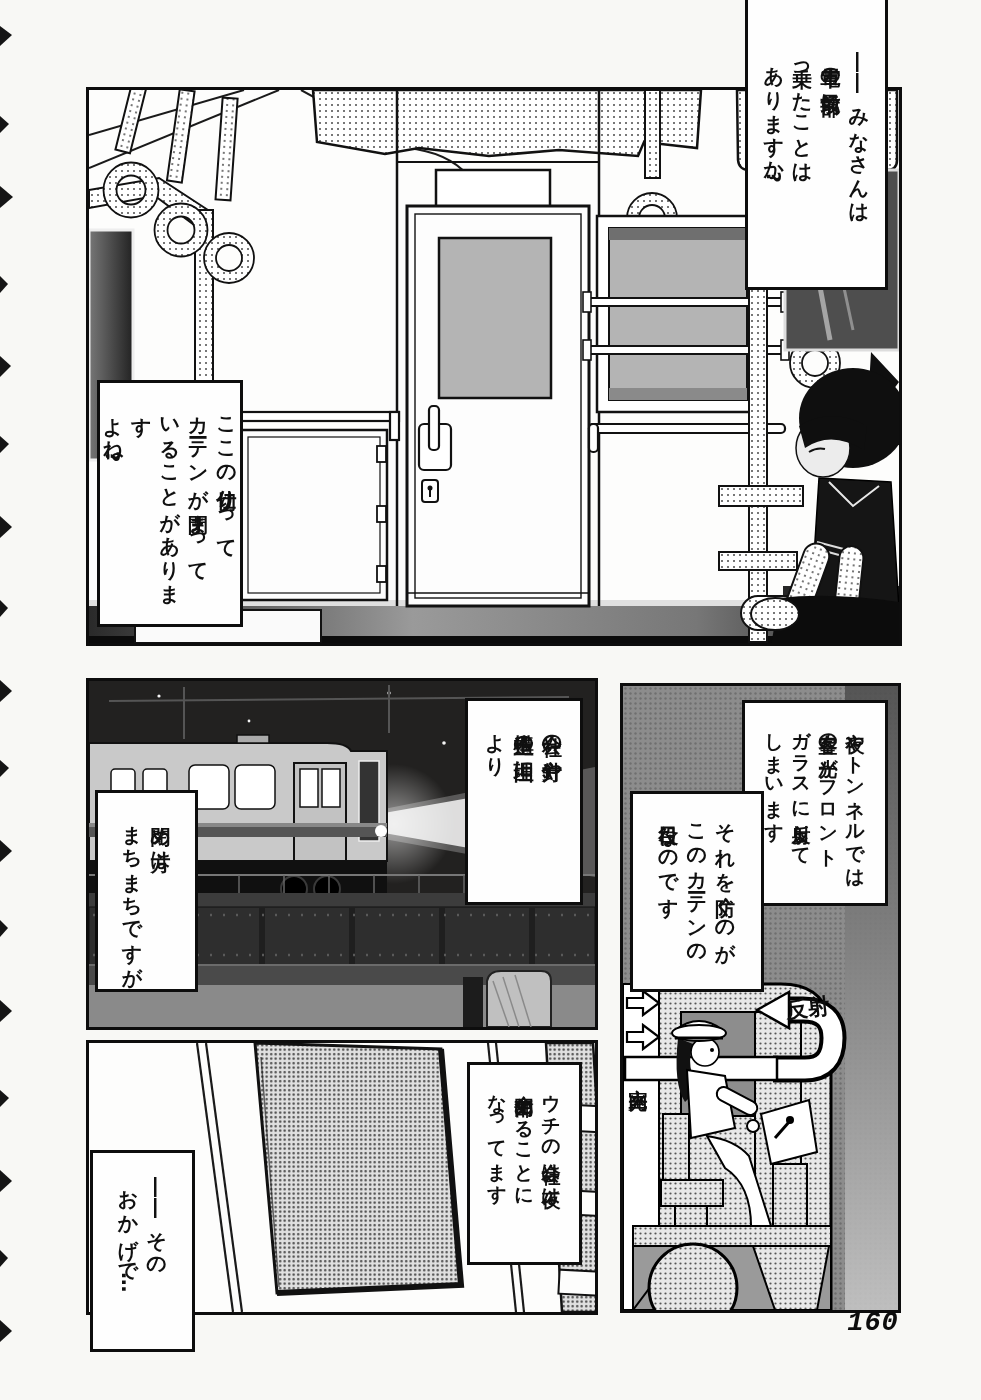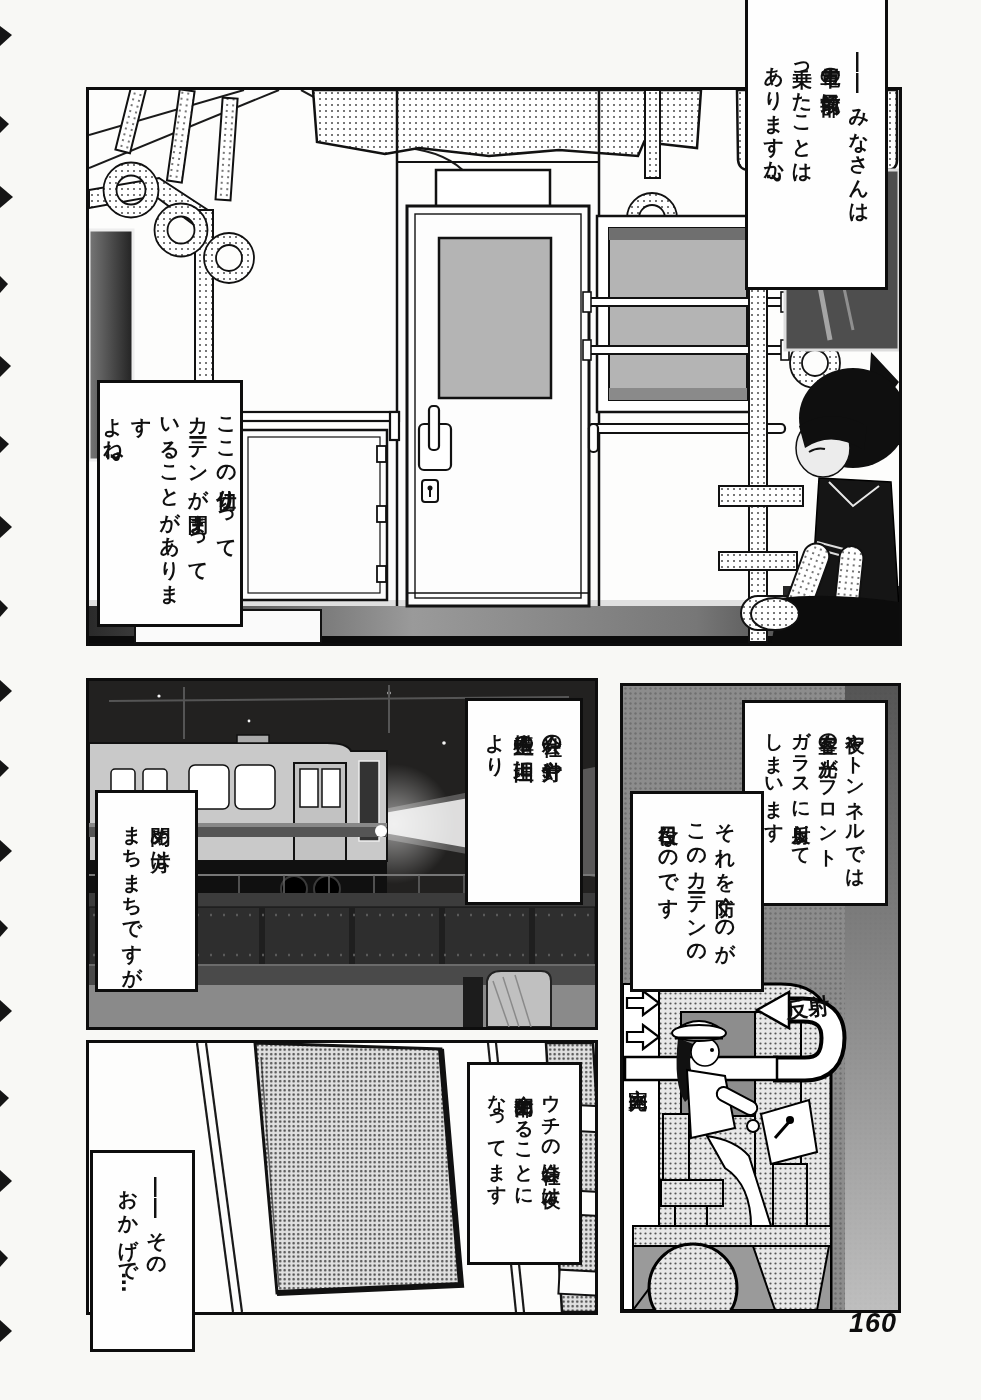--- a/index.html
+++ b/index.html
@@ -8,21 +8,21 @@
   .panel{position:absolute;border:3px solid #0d0d0d;box-sizing:border-box;background:#fdfdfc;overflow:hidden;}
   .panel svg{display:block;}
   .bubble{position:absolute;background:#fefefe;border:3px solid #0d0d0d;box-sizing:border-box;
           display:flex;justify-content:center;align-items:flex-start;overflow:hidden;z-index:20;}
   .vtext{writing-mode:vertical-rl;text-orientation:mixed;white-space:pre-line;
          font-weight:700;color:#101010;line-height:1.42;letter-spacing:1px;
          font-family:"DejaVu Sans",sans-serif;}
   .dlabel{position:absolute;z-index:15;font-weight:700;color:#0d0d0d;
           font-family:"DejaVu Sans",sans-serif;}
   #pagenum{position:absolute;left:838px;top:1308px;width:70px;text-align:center;
-           font-family:Liberation Sans, sans-serif;font-weight:bold;font-style:italic;
+           font-family:Liberation Mono, monospace;font-weight:bold;font-style:italic;
            font-size:27px;color:#0d0d0d;letter-spacing:1px;z-index:5;}
 </style>
 </head>
 <body>
 
 <div id="page">
 
   <svg style="position:absolute;left:0;top:0;z-index:4" width="18" height="1400">
     <g fill="#151515">
       <polygon points="0,26 12,35 0,46"></polygon>

